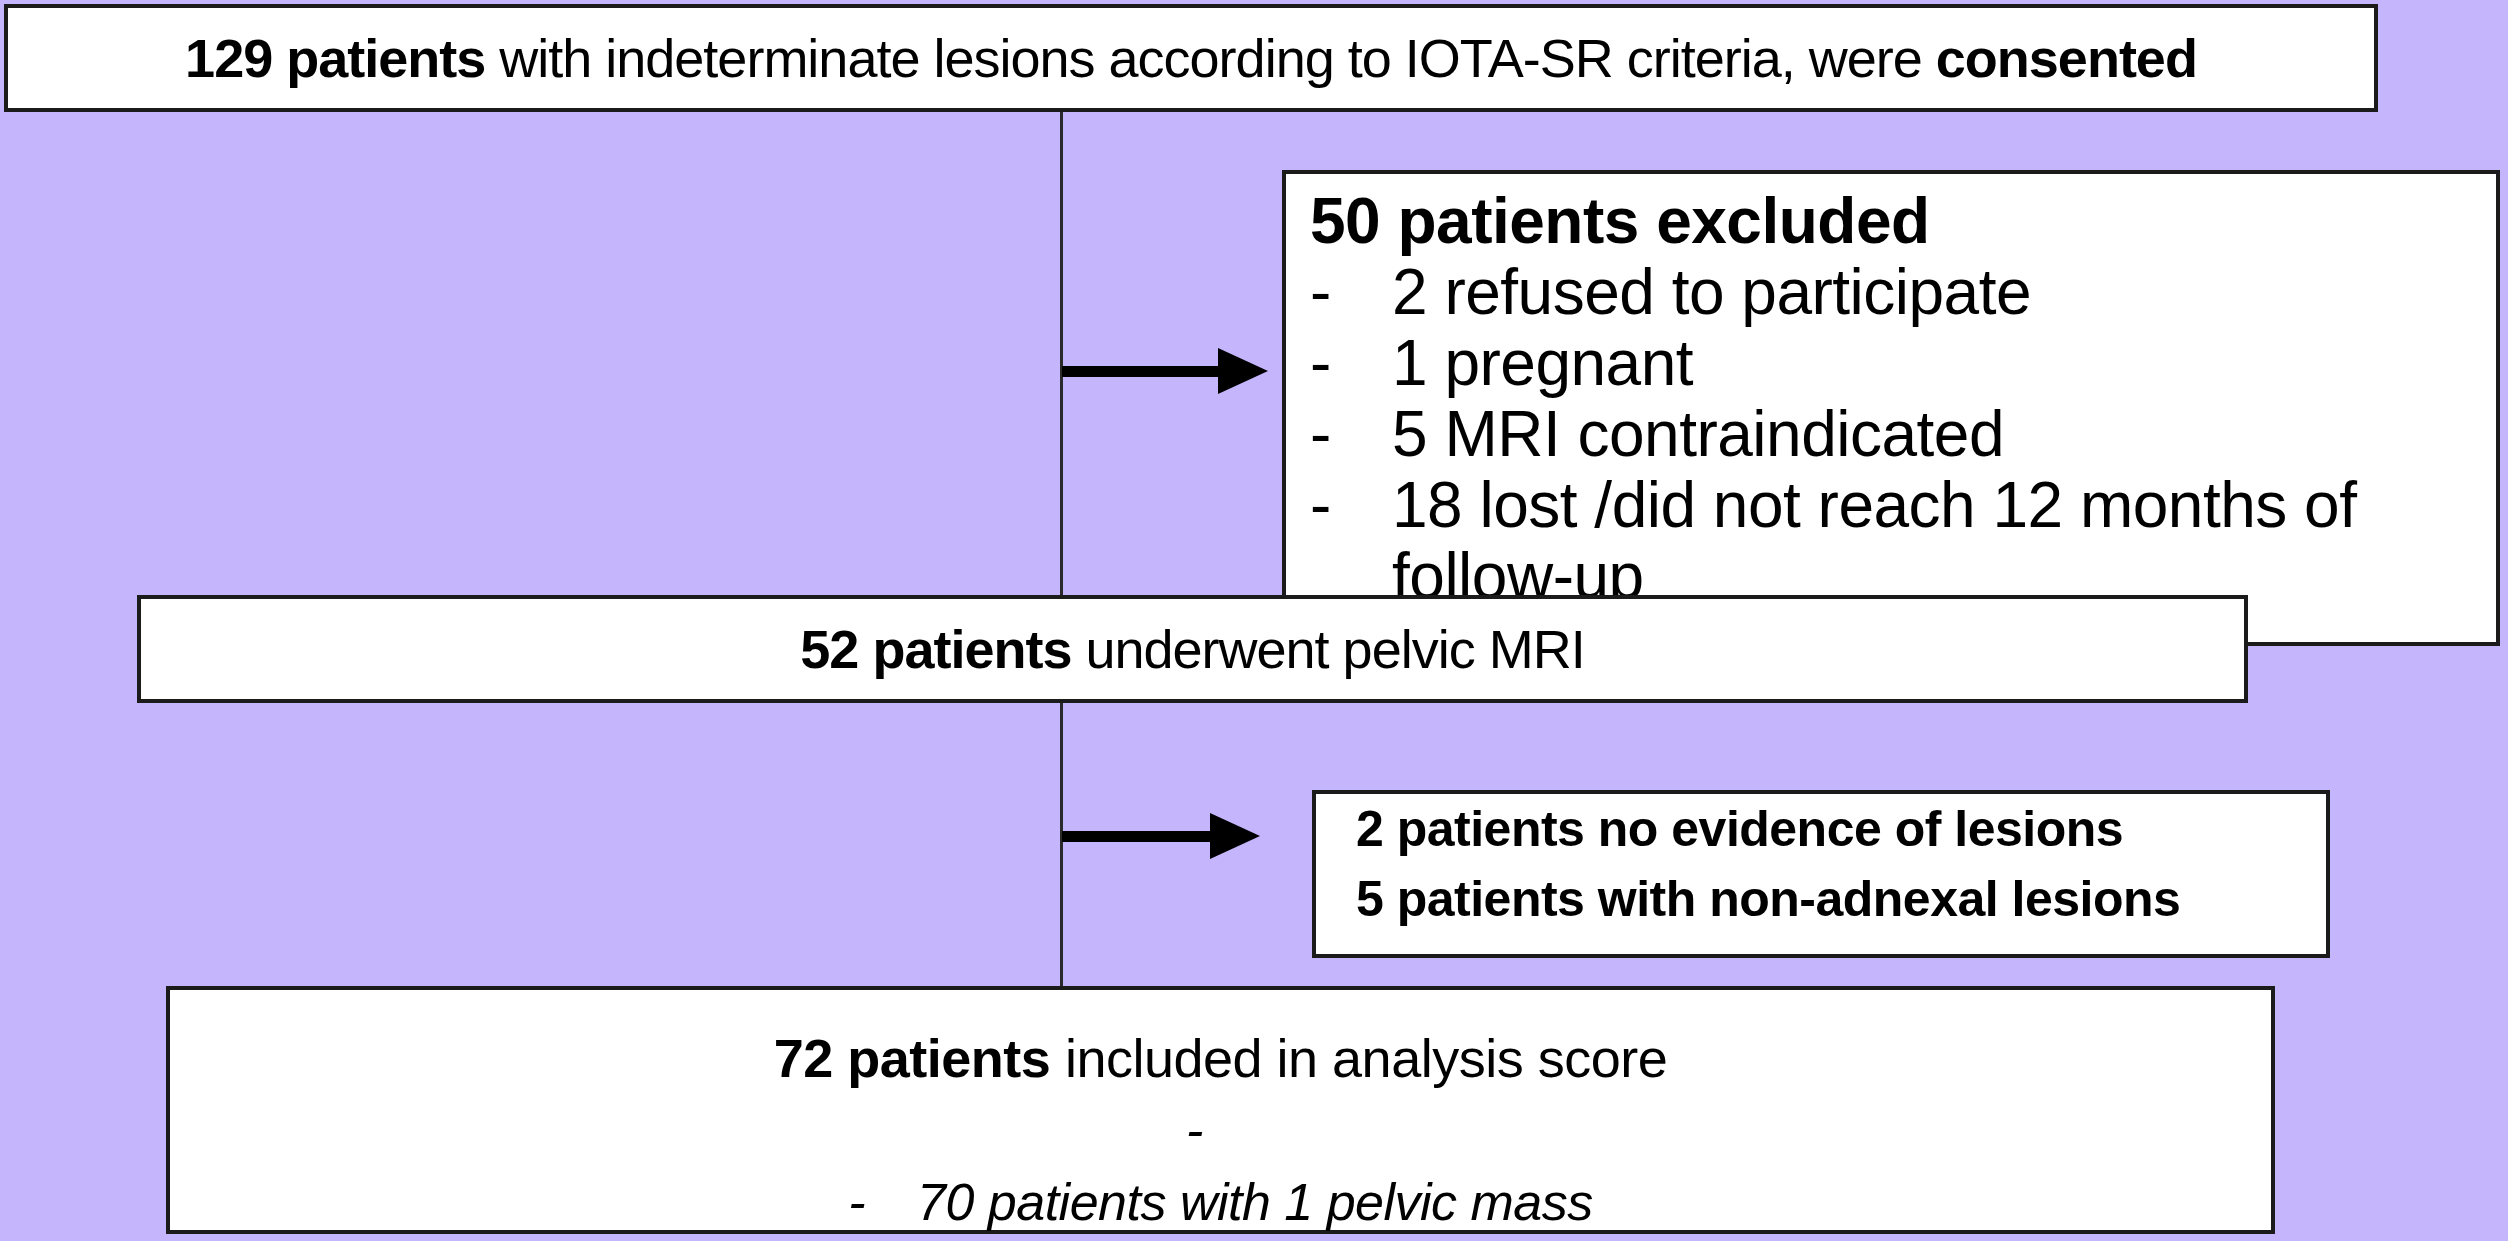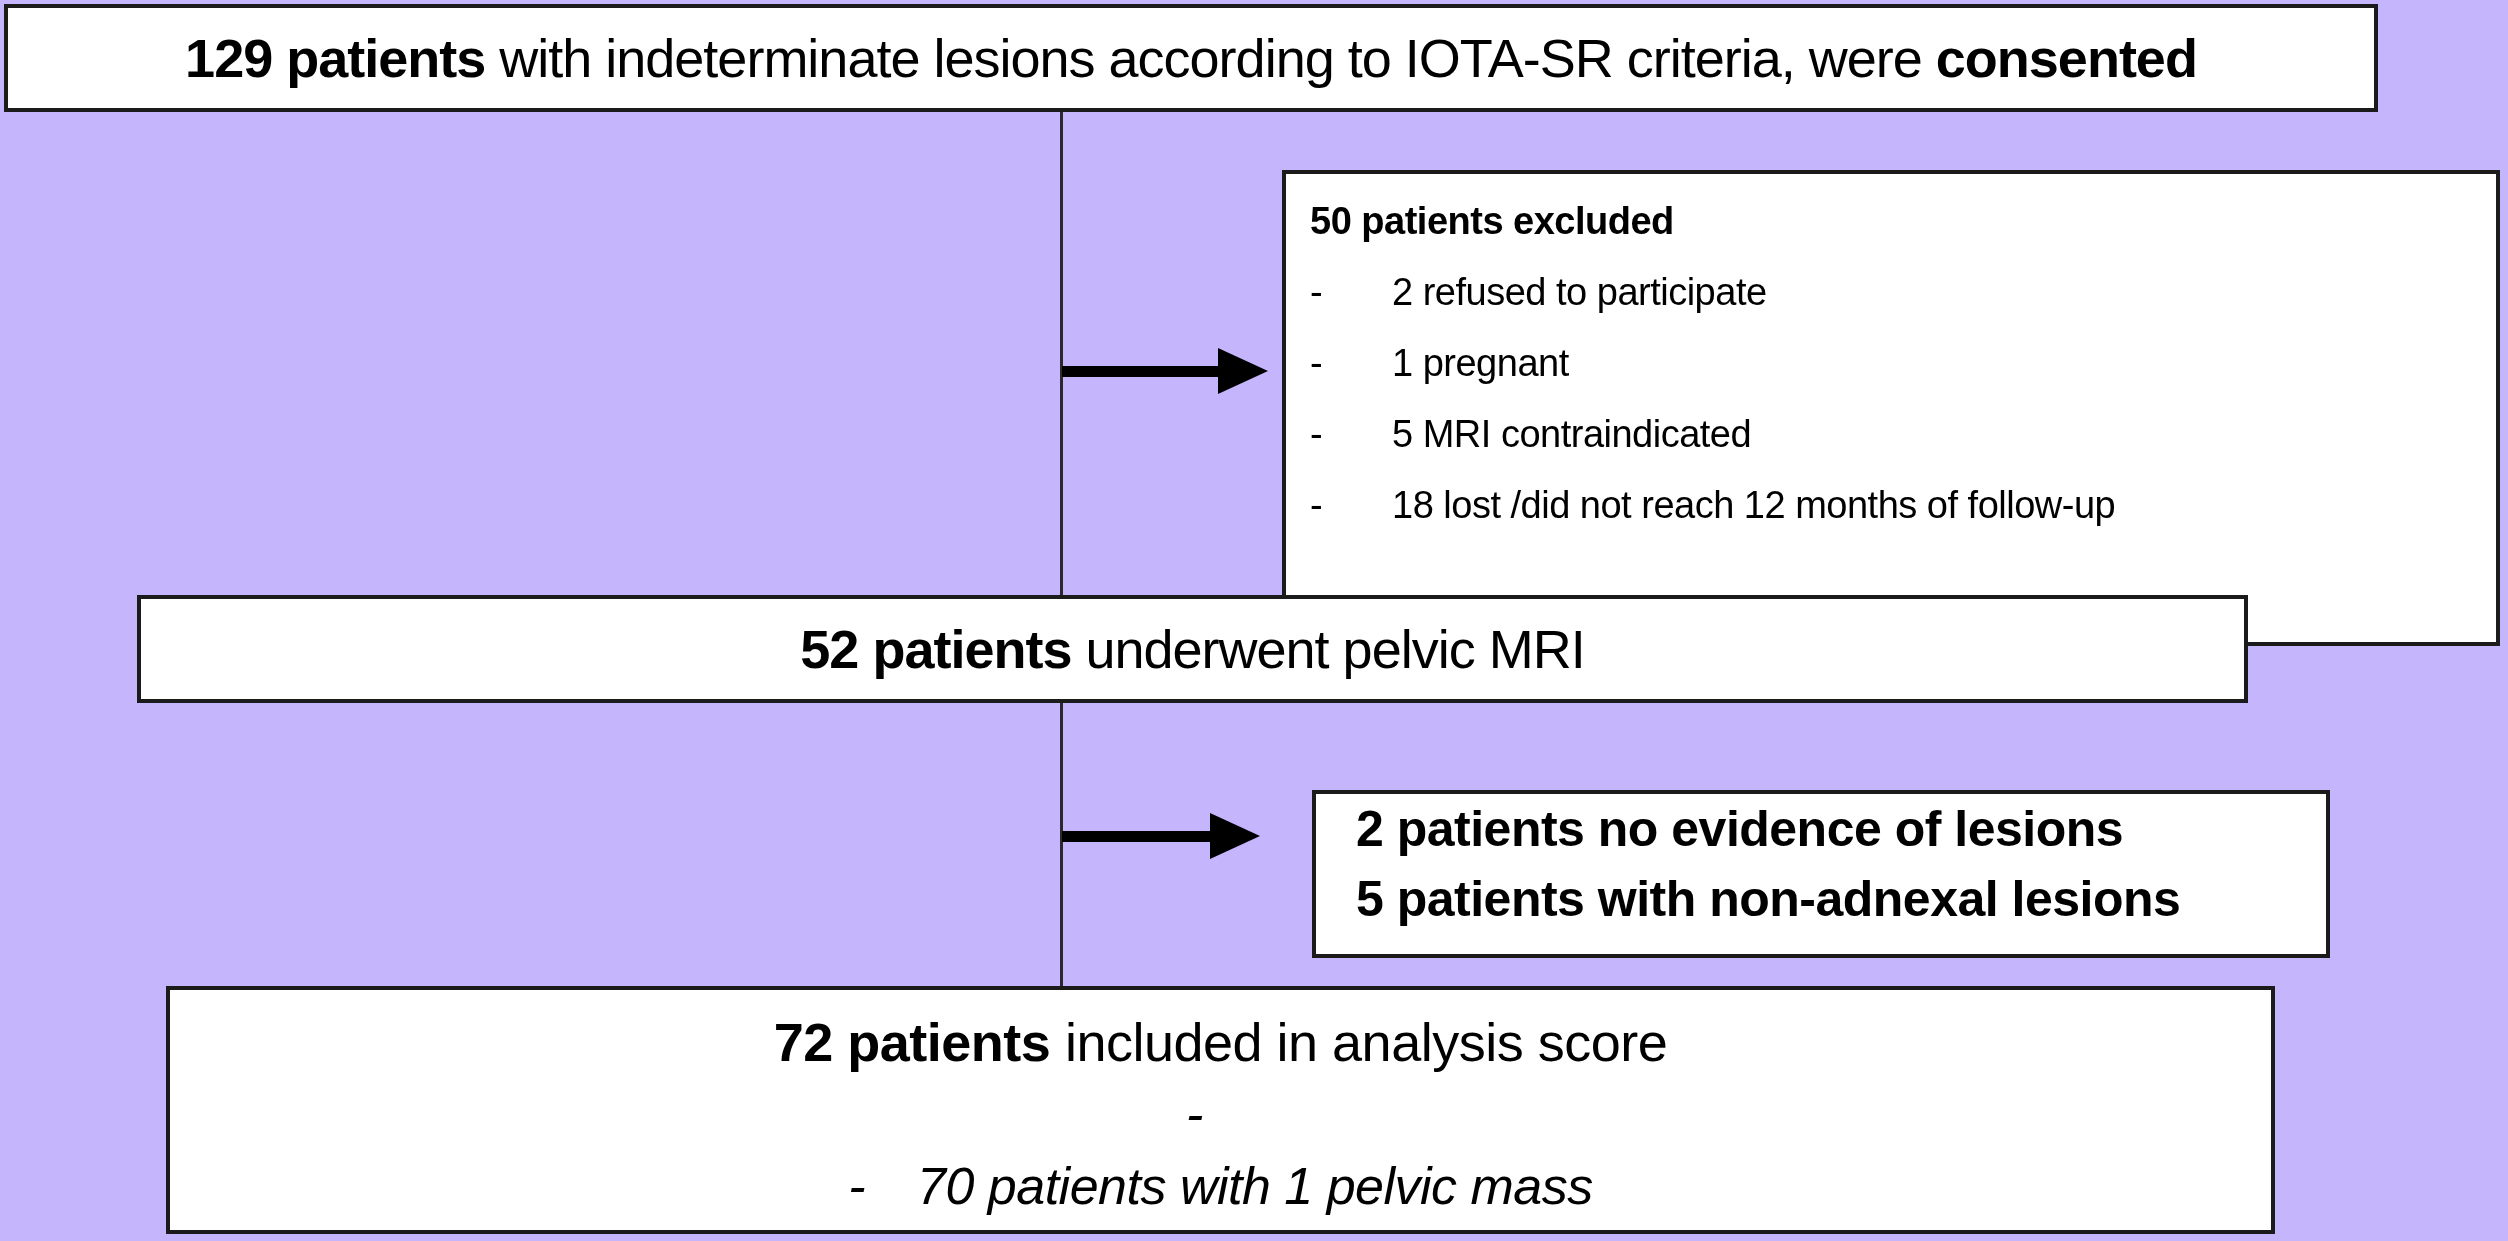--- a/index.html
+++ b/index.html
@@ -56,21 +56,21 @@
   
   #trunk-line { left: 1060px; top: 110px; height: 876px; }
 
   
   #arrow1-shaft { left: 1062px; top: 366px; width: 158px; }
   #arrow1-head  { left: 1218px; top: 348px; }
 
   
   #excluded-box {
     left: 1282px; top: 170px; width: 1218px; height: 476px;
-    font-size: 38px; letter-spacing: -0.5px;
+    font-size: 64px; letter-spacing: -0.5px;
     padding: 12px 16px 0 24px;
   }
   #excluded-box .title { font-weight: bold; line-height: 71px; }
   .row { display: flex; line-height: 71px; }
   .dash { flex: 0 0 82px; }
 
   
   #mri-box {
     left: 137px; top: 595px; width: 2111px; height: 108px;
     display: flex; align-items: center; justify-content: center;
@@ -86,21 +86,21 @@
     left: 1312px; top: 790px; width: 1018px; height: 168px;
     font-size: 50px; font-weight: bold; letter-spacing: -0.5px;
     padding: 0 16px 0 40px;
   }
   #non-adnexal-box .line-text { line-height: 70px; }
 
   
   #analysis-box {
     left: 166px; top: 986px; width: 2109px; height: 248px;
     font-size: 52px; letter-spacing: -0.5px;
-    padding-top: 16px;
+    padding-top: 32px;
   }
   #analysis-box .title {
     text-align: center; line-height: 72px;
     font-size: 54px; white-space: pre;
   }
   .center-row {
     display: flex; justify-content: center;
     line-height: 72px; font-style: italic;
   }
   .center-row .dash2 { margin-right: 52px; }

